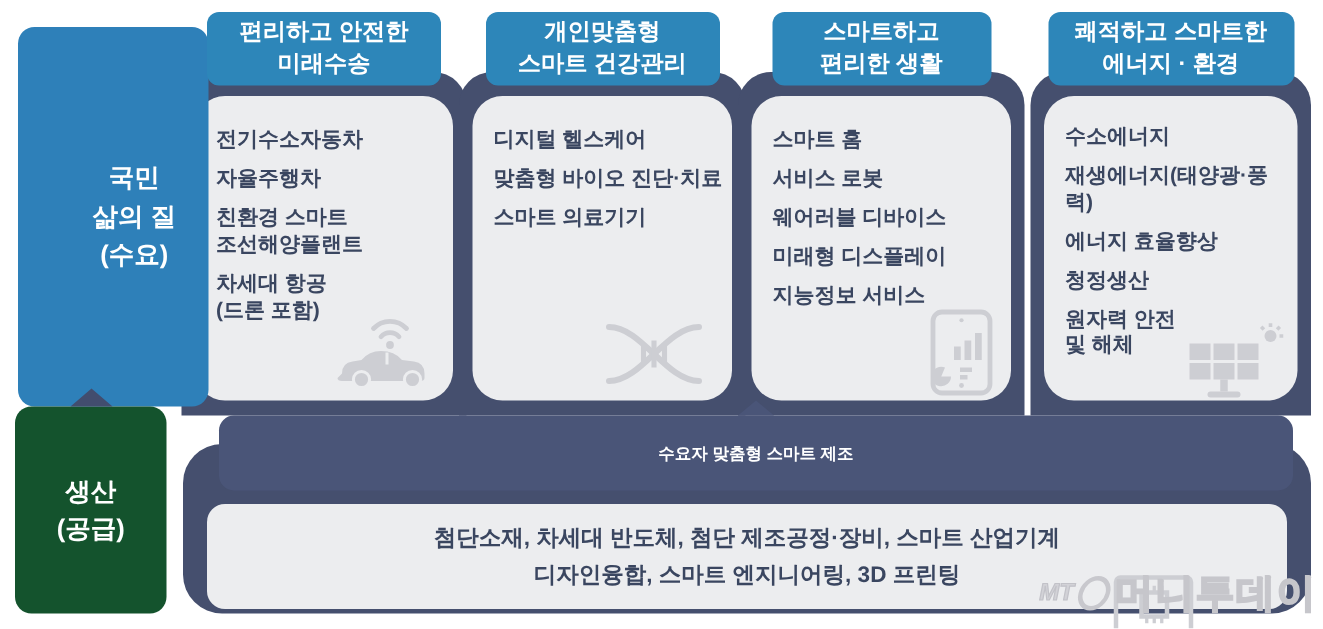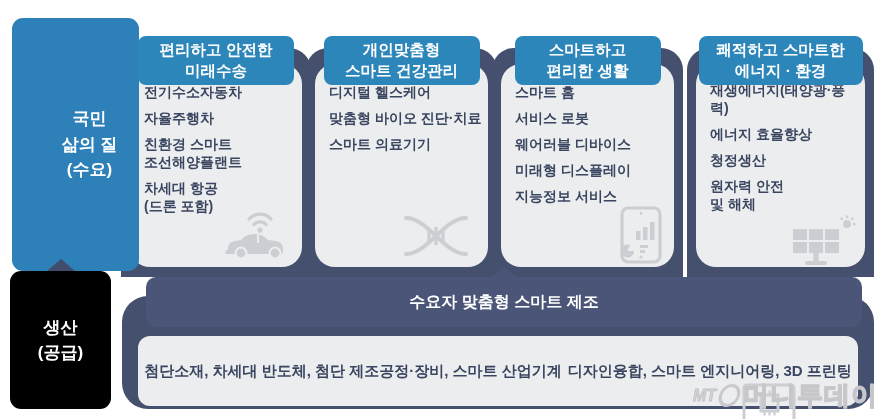--- a/index.html
+++ b/index.html
@@ -11,41 +11,41 @@
 
   
   .demand-bar{
     position:absolute;left:12px;top:18px;width:99px;height:253px;
     background:#2E80B9;border-radius:11px;color:#fff;font-weight:bold;
     display:flex;align-items:center;justify-content:center;text-align:center;
     font-size:17px;line-height:1.5;z-index:2;padding-left:28px;
   }
   .supply-bar{
     position:absolute;left:10px;top:271px;width:101px;height:138px;
-    background:#000000;border-radius:11px;color:#fff;font-weight:bold;
+    background:#14532d;border-radius:11px;color:#fff;font-weight:bold;
     display:flex;align-items:center;justify-content:center;text-align:center;
     font-size:17px;line-height:1.5;z-index:3;
   }
   .supply-bar::before{
     content:"";position:absolute;top:-12px;left:50%;margin-left:-14px;
     border-left:14px solid transparent;border-right:14px solid transparent;
     border-bottom:12px solid #424D6E;
   }
 
   
   .card{position:absolute;top:48px;height:229px;background:#454F6E;border-radius:22px 22px 0 0;}
   .card-1{left:121px;width:190px;}
   .card-2{left:306px;width:191px;}
   .card-3{left:492px;width:191px;}
   .card-4{left:687px;width:187px;}
   .card-head{
     position:absolute;top:-40px;left:50%;transform:translateX(-50%);
     height:49px;background:#2D86B9;border-radius:8px;color:#fff;font-weight:bold;
     display:flex;align-items:center;justify-content:center;text-align:center;
-    font-size:15.5px;line-height:1.3;z-index:4;margin-top:28px;
+    font-size:15.5px;line-height:1.3;z-index:4;
   }
   .card-1 .card-head{width:156px;}
   .card-2 .card-head{width:156px;}
   .card-3 .card-head{width:146px;}
   .card-4 .card-head{width:164px;}
   .card-body{
     position:absolute;left:9px;right:9px;top:16px;bottom:10px;
     background:#ECEDEF;border-radius:20px;
   }
   .card-list{
@@ -56,26 +56,26 @@
   .panel-icon{position:absolute;}
 
   
   .mfg-outer{
     position:absolute;left:122px;top:296px;width:752px;height:113px;
     background:#454F6E;border-radius:26px;z-index:1;
   }
   .mfg-body{
     position:absolute;left:16px;right:16px;top:40px;bottom:3px;
     background:#ECEDEF;border-radius:12px;
-    display:flex;flex-direction:row;align-items:center;justify-content:center;
+    display:flex;flex-direction:column;align-items:center;justify-content:center;
     gap:6px;color:#3A4660;font-size:15px;font-weight:600;text-align:center;
   }
   .mfg-head{
     position:absolute;left:146px;top:277px;width:716px;height:50px;
-    background:#4A5578;border-radius:10px;color:#fff;font-weight:bold;font-size:16px;
+    background:#4A5578;border-radius:10px;color:#fff;font-weight:bold;font-size:11px;
     display:flex;align-items:center;justify-content:center;z-index:5;
   }
   .mfg-head::before{
     content:"";position:absolute;top:-10px;left:50%;margin-left:-12px;
     border-left:12px solid transparent;border-right:12px solid transparent;
     border-bottom:10px solid #4A5578;
   }
   .chip-icon{position:absolute;right:60px;top:46px;}
 
   
@@ -174,20 +174,21 @@
         <rect x="22" y="45" width="5" height="3" fill="#CDCED3"></rect>
       </svg>
     </div>
   </div>
 
   <div class="card card-4">
     <div class="card-head pre">쾌적하고 스마트한
 에너지 · 환경</div>
     <div class="card-body">
       <ul class="card-list" style="padding-top:18px;">
+        <li class="pre">수소에너지</li>
         <li class="pre">재생에너지(태양광·풍력)</li>
         <li class="pre">에너지 효율향상</li>
         <li class="pre">청정생산</li>
         <li class="pre">원자력 안전
 및 해체</li>
       </ul>
       <svg class="panel-icon" style="right:6px;bottom:0px;" width="70" height="52" viewBox="0 0 70 52">
         <circle cx="58" cy="9" r="4" fill="#CDCED3"></circle>
         <line x1="58" y1="0.5" x2="58" y2="3" stroke="#CDCED3" stroke-width="2.4"></line>
         <line x1="66.5" y1="9" x2="64" y2="9" stroke="#CDCED3" stroke-width="2.4"></line>

